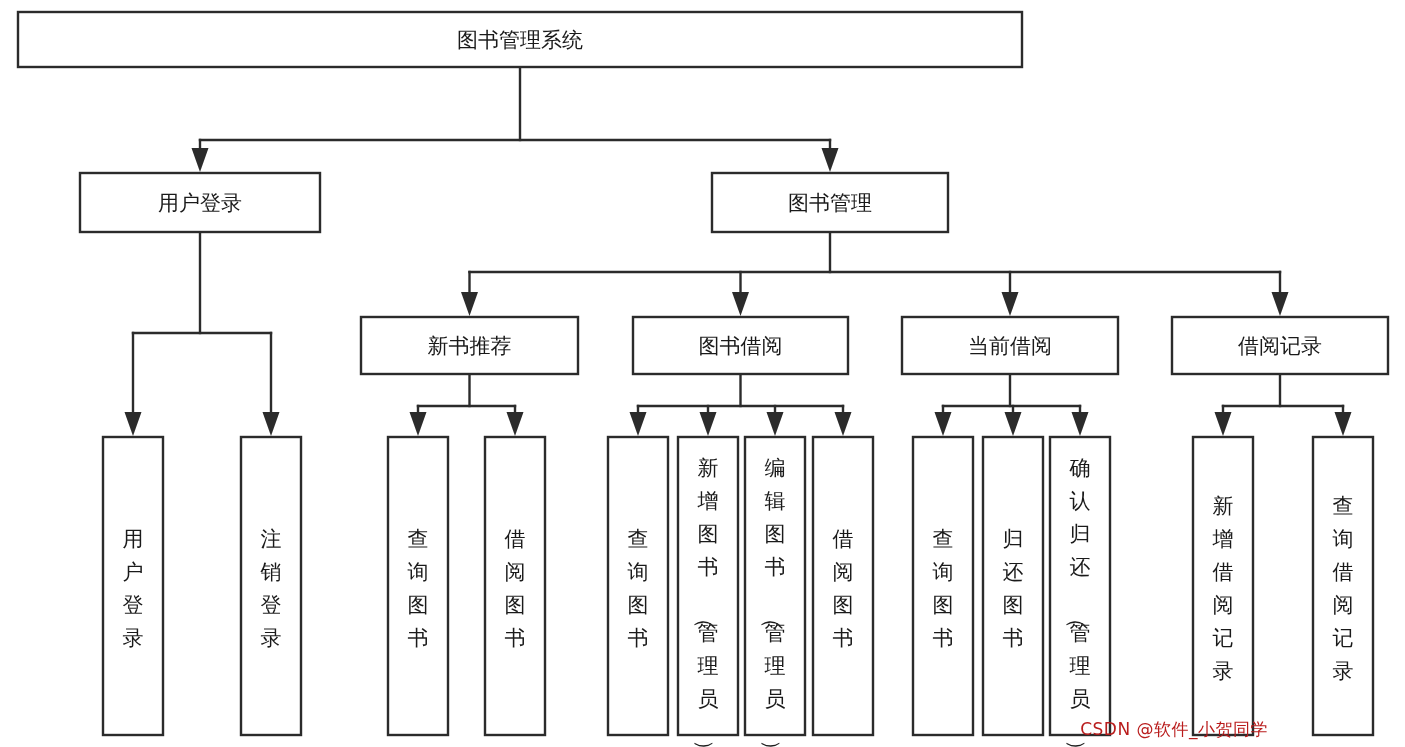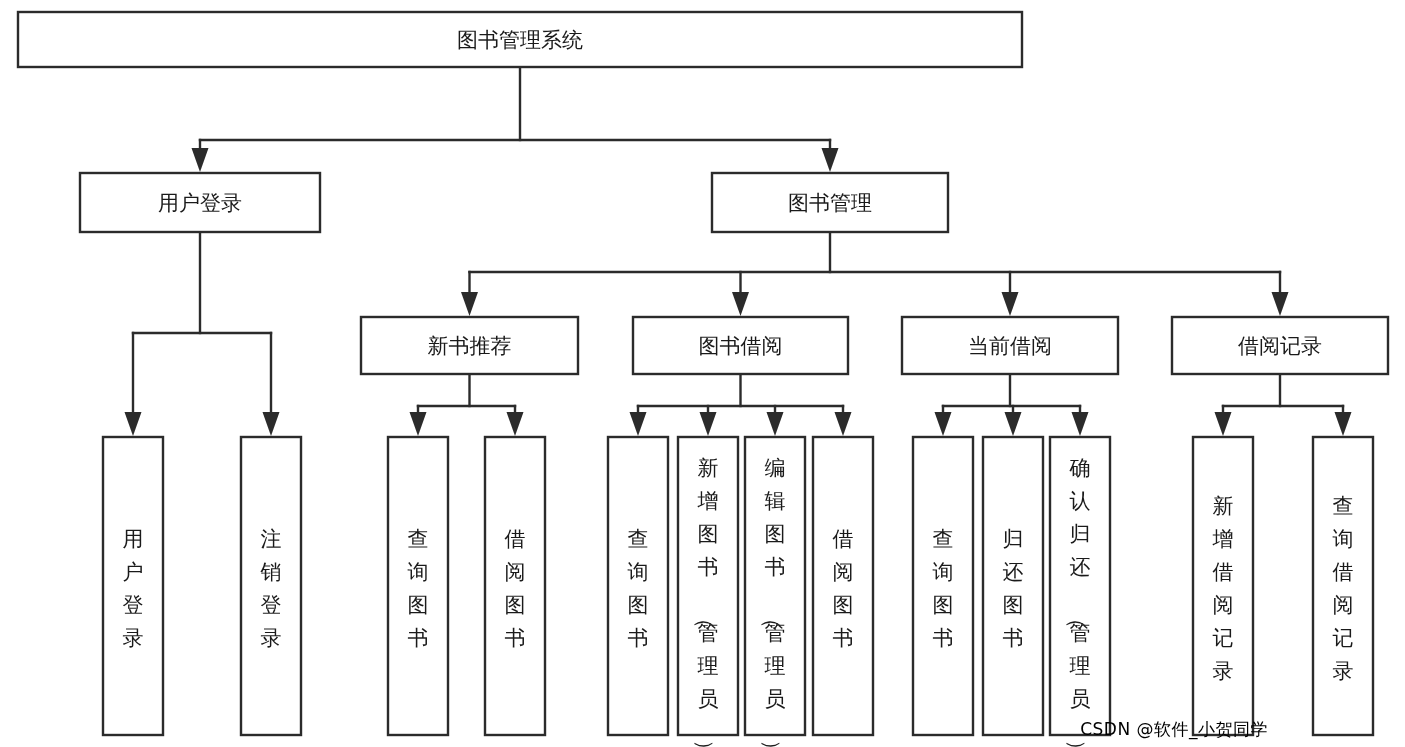--- a/index.html
+++ b/index.html
@@ -54,21 +54,21 @@
     font-size: 21px;
     fill: #1a1a1a;
     text-anchor: middle;
   }
   .watermark {
     position: absolute;
     right: 16px;
     bottom: 6px;
     font-family: "DejaVu Sans", "Liberation Sans", sans-serif;
     font-size: 17px;
-    color: #000000;
+    color: #b91c1c;
     white-space: nowrap;
     letter-spacing: 0.5px;
     user-select: none;
   }
 </style>
 </head>
 <body>
 
 <div id="diagram-root">
   <svg class="diagram-svg" viewBox="0 0 1405 747">

